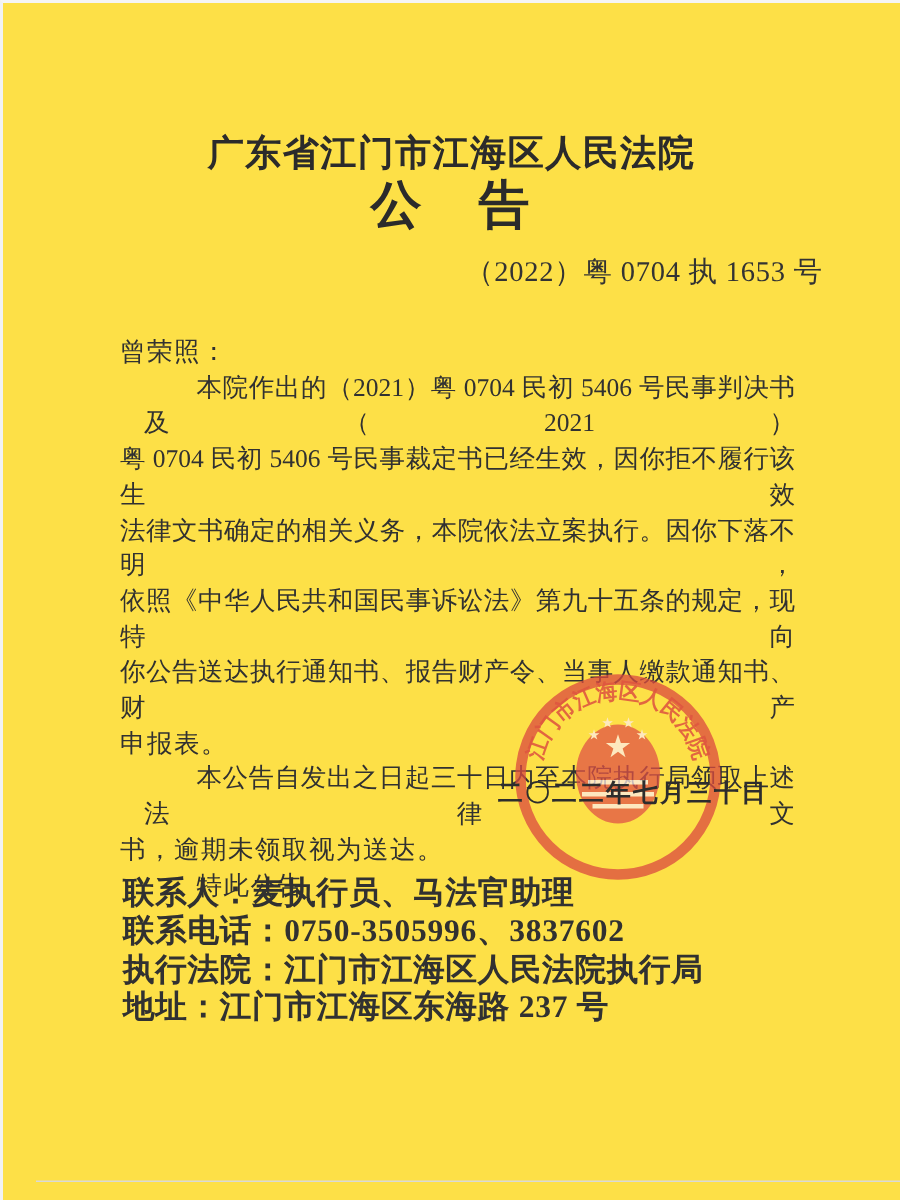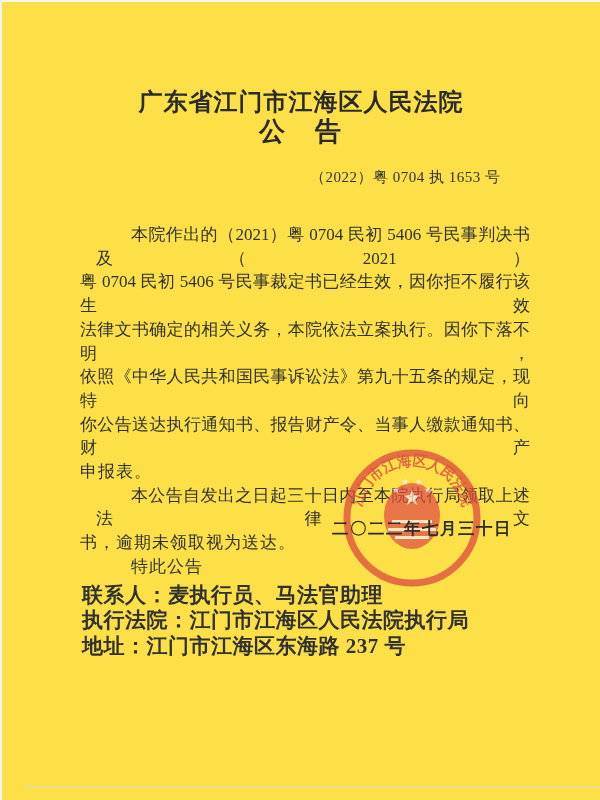--- a/index.html
+++ b/index.html
@@ -21,29 +21,29 @@
     text-align: center;
     font-size: 24px;
     font-weight: bold;
     letter-spacing: 1px;
     color: #2b2b2b;
   }
   .doc-title {
     position: absolute;
     top: 112px; left: 0; width: 100%;
     text-align: center;
-    font-size: 26px;
+    font-size: 34px;
     font-weight: bold;
     letter-spacing: 2px;
     color: #2b2b2b;
   }
   .case-number {
     position: absolute;
     top: 166px; left: 308px;
-    font-size: 15px;
+    font-size: 19px;
     letter-spacing: 0.5px;
     color: #333333;
   }
   .body-block {
     position: absolute;
     top: 221px; left: 78px;
     width: 450px;
     font-size: 17px;
     line-height: 23.7px;
     color: #313131;
@@ -90,20 +90,21 @@
 
 <div class="page">
 
   <div class="court-name">广东省江门市江海区人民法院</div>
 
   <div class="doc-title">公　告</div>
 
   <div class="case-number">（2022）粤 0704 执 1653 号</div>
 
   <div class="body-block">
+    <div class="line">曾荣照：</div>
     <div class="line fill indent">本院作出的（2021）粤 0704 民初 5406 号民事判决书及（2021）</div>
     <div class="line fill">粤 0704 民初 5406 号民事裁定书已经生效，因你拒不履行该生效</div>
     <div class="line fill">法律文书确定的相关义务，本院依法立案执行。因你下落不明，</div>
     <div class="line fill">依照《中华人民共和国民事诉讼法》第九十五条的规定，现特向</div>
     <div class="line fill">你公告送达执行通知书、报告财产令、当事人缴款通知书、财产</div>
     <div class="line">申报表。</div>
     <div class="line fill indent">本公告自发出之日起三十日内至本院执行局领取上述法律文</div>
     <div class="line">书，逾期未领取视为送达。</div>
     <div class="line indent">特此公告</div>
   </div>
@@ -132,19 +133,20 @@
         <rect x="48" y="82" width="48" height="3" fill="#fdecea"></rect>
         <rect x="55" y="90" width="34" height="3" fill="#fdecea"></rect>
       </g>
     </svg>
   </div>
 
   <div class="issue-date">二〇二二年七月三十日</div>
 
   <div class="contact-block">
     <div class="contact-line">联系人：麦执行员、马法官助理</div>
+    <div class="contact-line">联系电话：0750-3505996、3837602</div>
     <div class="contact-line">执行法院：江门市江海区人民法院执行局</div>
     <div class="contact-line">地址：江门市江海区东海路 237 号</div>
   </div>
 
   <div class="scan-bottom-line"></div>
 
 </div>
 
 </body></html>

